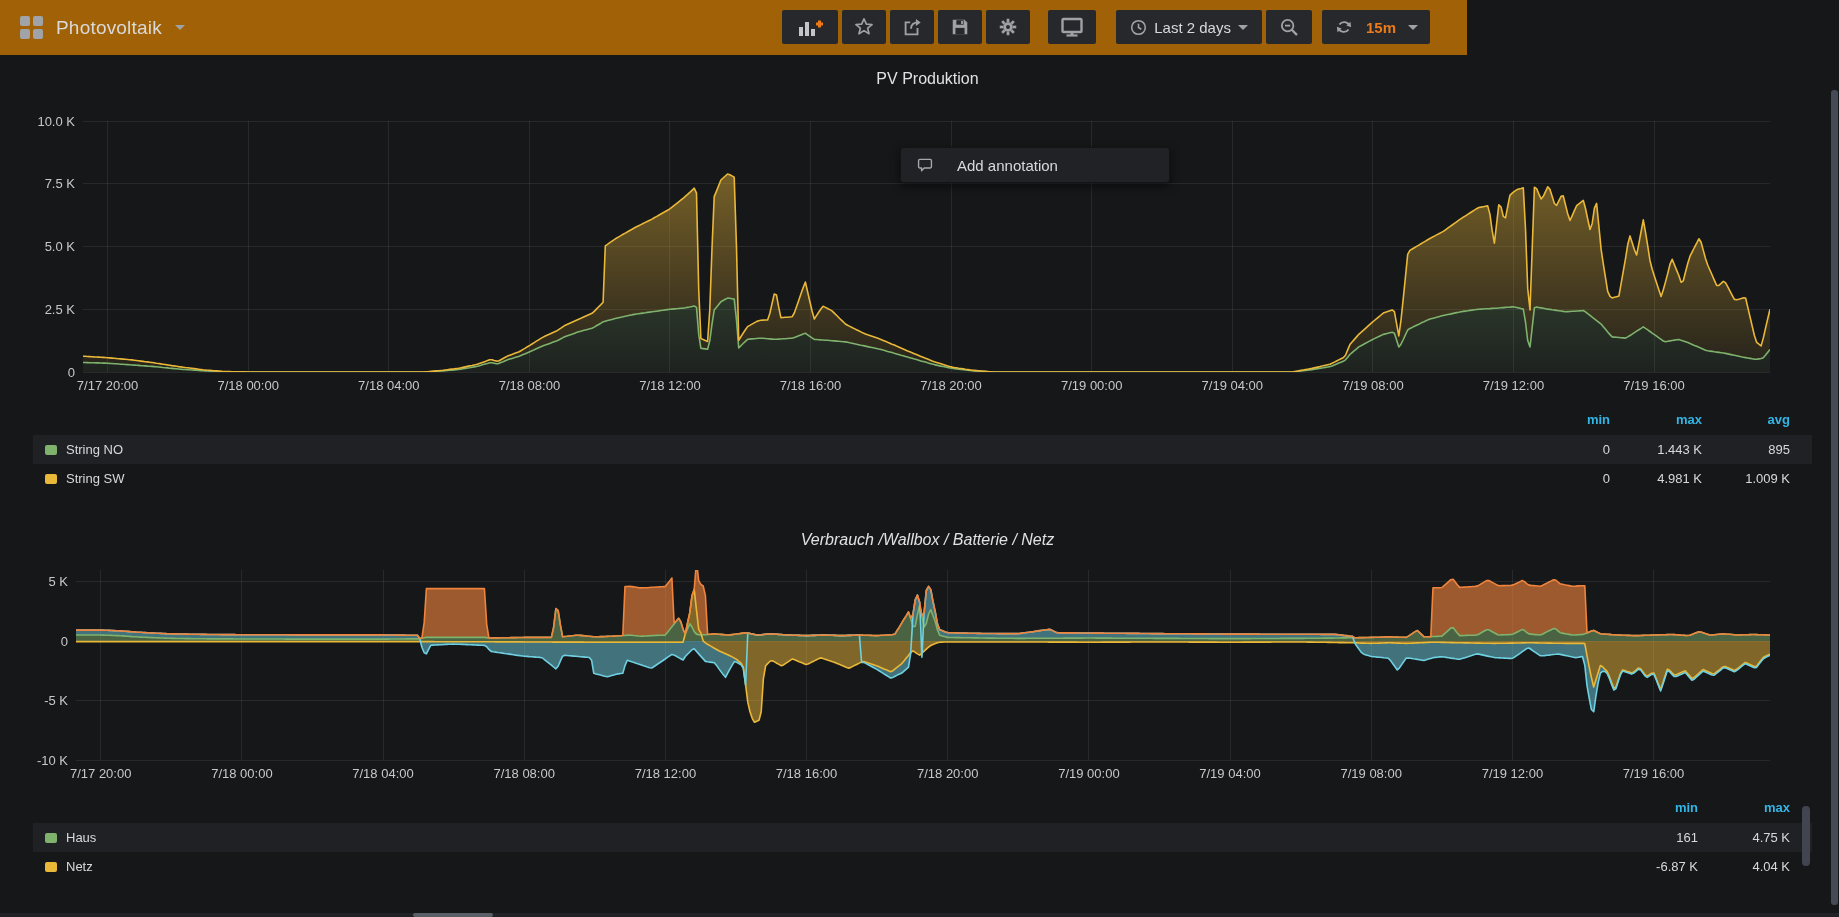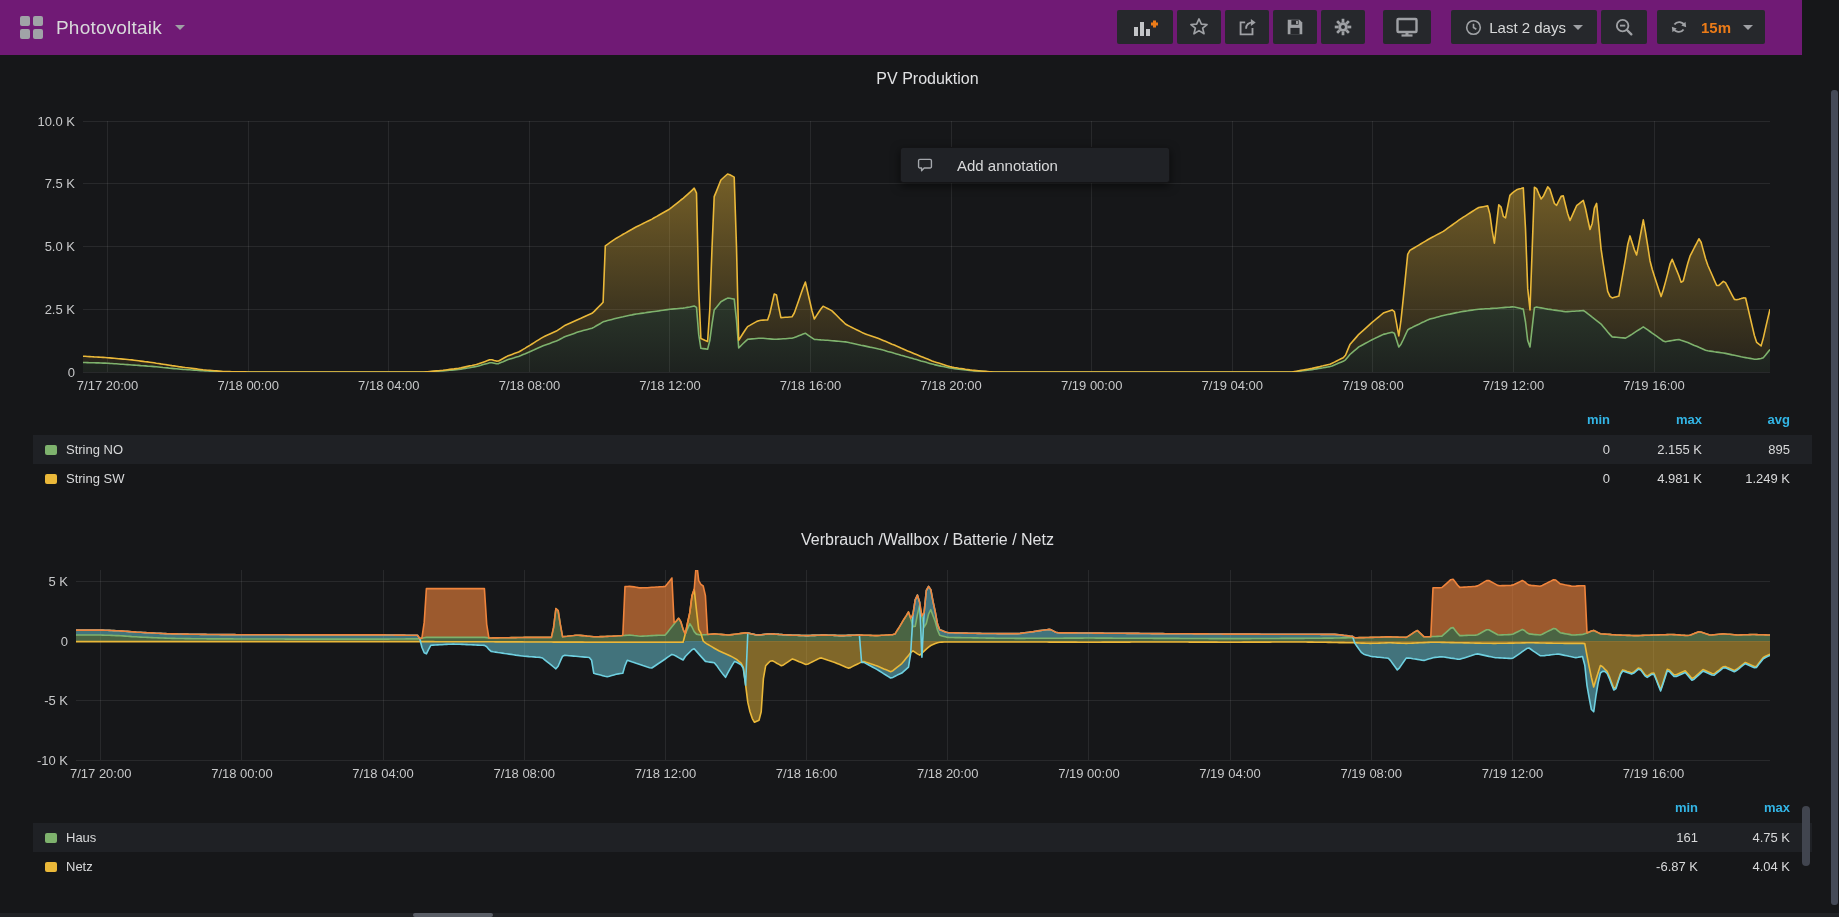--- a/index.html
+++ b/index.html
@@ -3,21 +3,21 @@
 <meta charset="utf-8">
 <style>
   * { box-sizing: border-box; }
   html,body { margin:0; padding:0; }
   body {
     width:1839px; height:917px; position:relative; overflow:hidden;
     background:#161719; color:#d8d9da;
     font-family:"Liberation Sans", sans-serif;
   }
   
-  .navbar { position:absolute; left:0; top:0; width:1802px; height:55px; background:#701a75; }
+  .navbar { position:absolute; left:0; top:0; width:1467px; height:55px; background:#a16207; }
   .nav-left { position:absolute; left:20px; top:0; height:55px; display:flex; align-items:center; gap:13px; }
   .grid-icon { width:23px; height:23px; display:grid; grid-template-columns:1fr 1fr; gap:3px; }
   .grid-icon span { background:#a0a3a7; border-radius:2px; }
   .dash-title { font-size:19px; color:#d8d9da; letter-spacing:.2px; cursor:pointer; }
   .caret { width:0; height:0; border-left:5px solid transparent; border-right:5px solid transparent; border-top:5px solid #9fa1a5; }
   .nav-right { position:absolute; right:37px; top:10px; display:flex; align-items:center; }
   .tbtn { height:34px; background:#26282c; border-radius:2px; display:flex; align-items:center; justify-content:center; cursor:pointer; color:#9fa1a5; }
   .tbtn + .tbtn { margin-left:4px; }
   .gap-l { margin-left:18px !important; }
   .w44{width:44px} .w48{width:48px} .w56{width:56px} .w46{width:46px}
@@ -138,21 +138,21 @@
         <path d="M17.5,15 A7,7 0 0 1 5.3,13.5" fill="none" stroke="#9fa1a5" stroke-width="2.2"></path>
         <polygon points="4.2,18.2 3.4,11.8 9.2,13.8" fill="#9fa1a5"></polygon>
       </svg>
       <span class="refresh-interval">15m</span>
       <div class="caret"></div>
     </div>
   </div>
 </div>
 
 <div class="panel-title" style="top:70px;">PV Produktion</div>
-<div class="panel-title" style="top:531px;">Verbrauch /Wallbox / Batterie / Netz</div>
+<div class="panel-title" style="top:531px;font-style:italic;">Verbrauch /Wallbox / Batterie / Netz</div>
 
 <div id="charts">
     <svg class="chart" width="1839" height="312" viewBox="0 95 1839 312" style="top: 95px;">
       <defs>
         <clipPath id="clip0">
           <rect x="83" y="121" width="1687" height="251"></rect>
         </clipPath>
         <linearGradient id="grad0_0" gradientUnits="userSpaceOnUse" x1="0" y1="121" x2="0" y2="372">
           <stop offset="0" stop-color="#7EB26D" stop-opacity="0.55"></stop>
           <stop offset="1" stop-color="#7EB26D" stop-opacity="0.07"></stop>
@@ -260,31 +260,31 @@
       <div class="lg-head-cell" style="width: 84px;">min</div>
       <div class="lg-head-cell" style="width: 92px;">max</div>
       <div class="lg-head-cell" style="width: 88px;">avg</div>
       <div class="pad-r"></div>
     </div>
     <div class="lg-row striped">
       <div class="swatch" style="background: rgb(126, 178, 109);"></div>
       <div class="lg-label">String NO</div>
       <div class="lg-spacer"></div>
       <div class="lg-cell" style="width: 84px;">0</div>
-      <div class="lg-cell" style="width: 92px;">2.155 K</div>
+      <div class="lg-cell" style="width: 92px;">1.443 K</div>
       <div class="lg-cell" style="width: 88px;">895</div>
       <div class="pad-r"></div>
     </div>
     <div class="lg-row">
       <div class="swatch" style="background: rgb(234, 184, 57);"></div>
       <div class="lg-label">String SW</div>
       <div class="lg-spacer"></div>
       <div class="lg-cell" style="width: 84px;">0</div>
       <div class="lg-cell" style="width: 92px;">4.981 K</div>
-      <div class="lg-cell" style="width: 88px;">1.249 K</div>
+      <div class="lg-cell" style="width: 88px;">1.009 K</div>
       <div class="pad-r"></div>
     </div>
   </div>
 <div class="legend" style="top:800px;" id="legend1">
     <div class="lg-header">
       <div class="lg-spacer"></div>
       <div class="lg-head-cell" style="width: 90px;">min</div>
       <div class="lg-head-cell" style="width: 92px;">max</div>
       <div class="pad-r"></div>
     </div>

